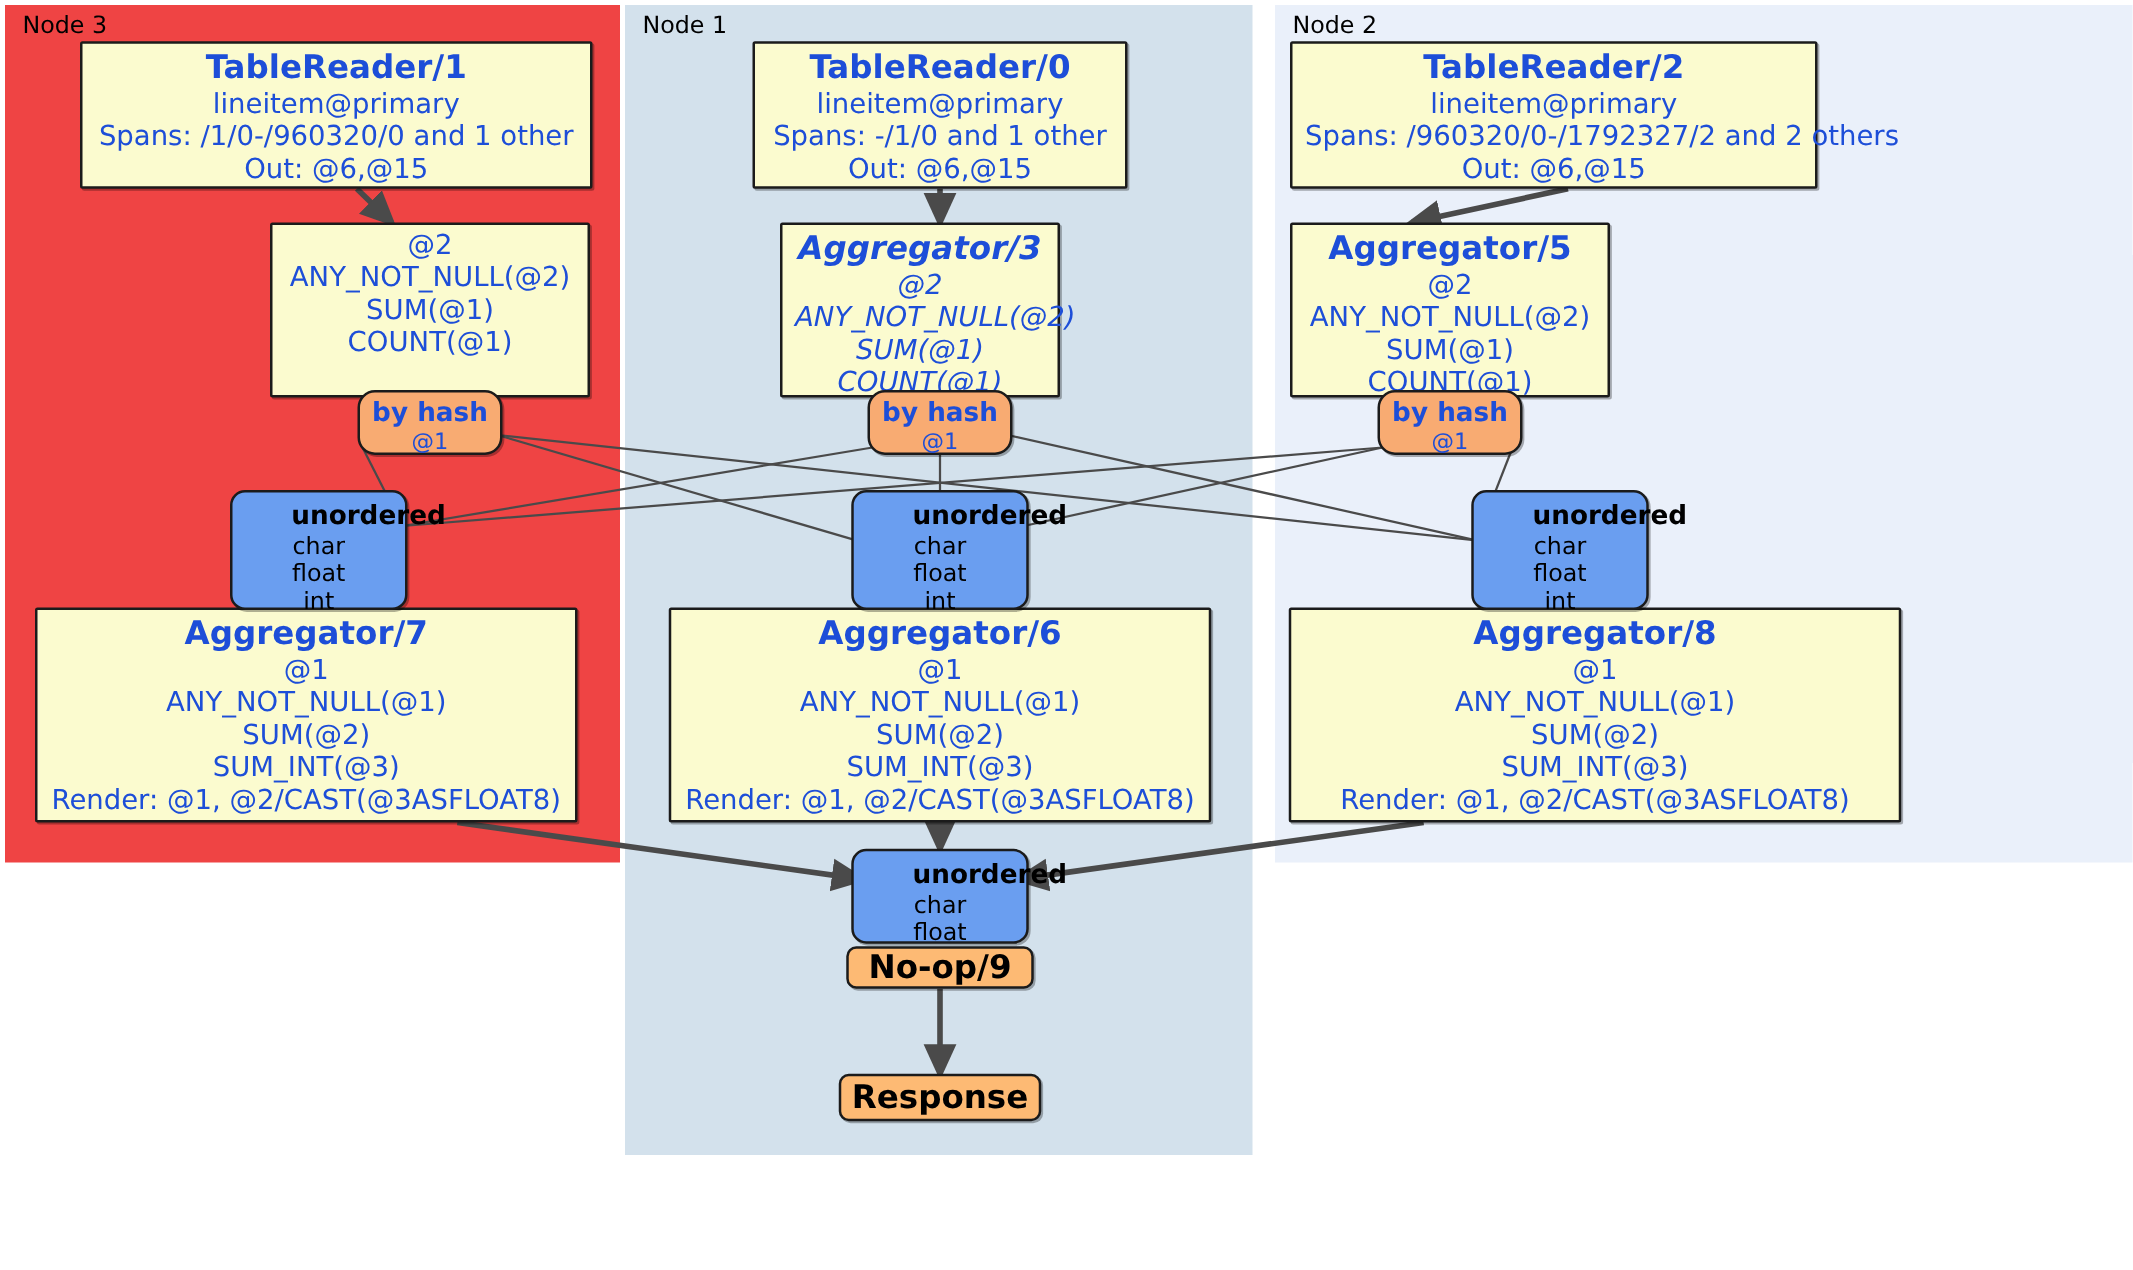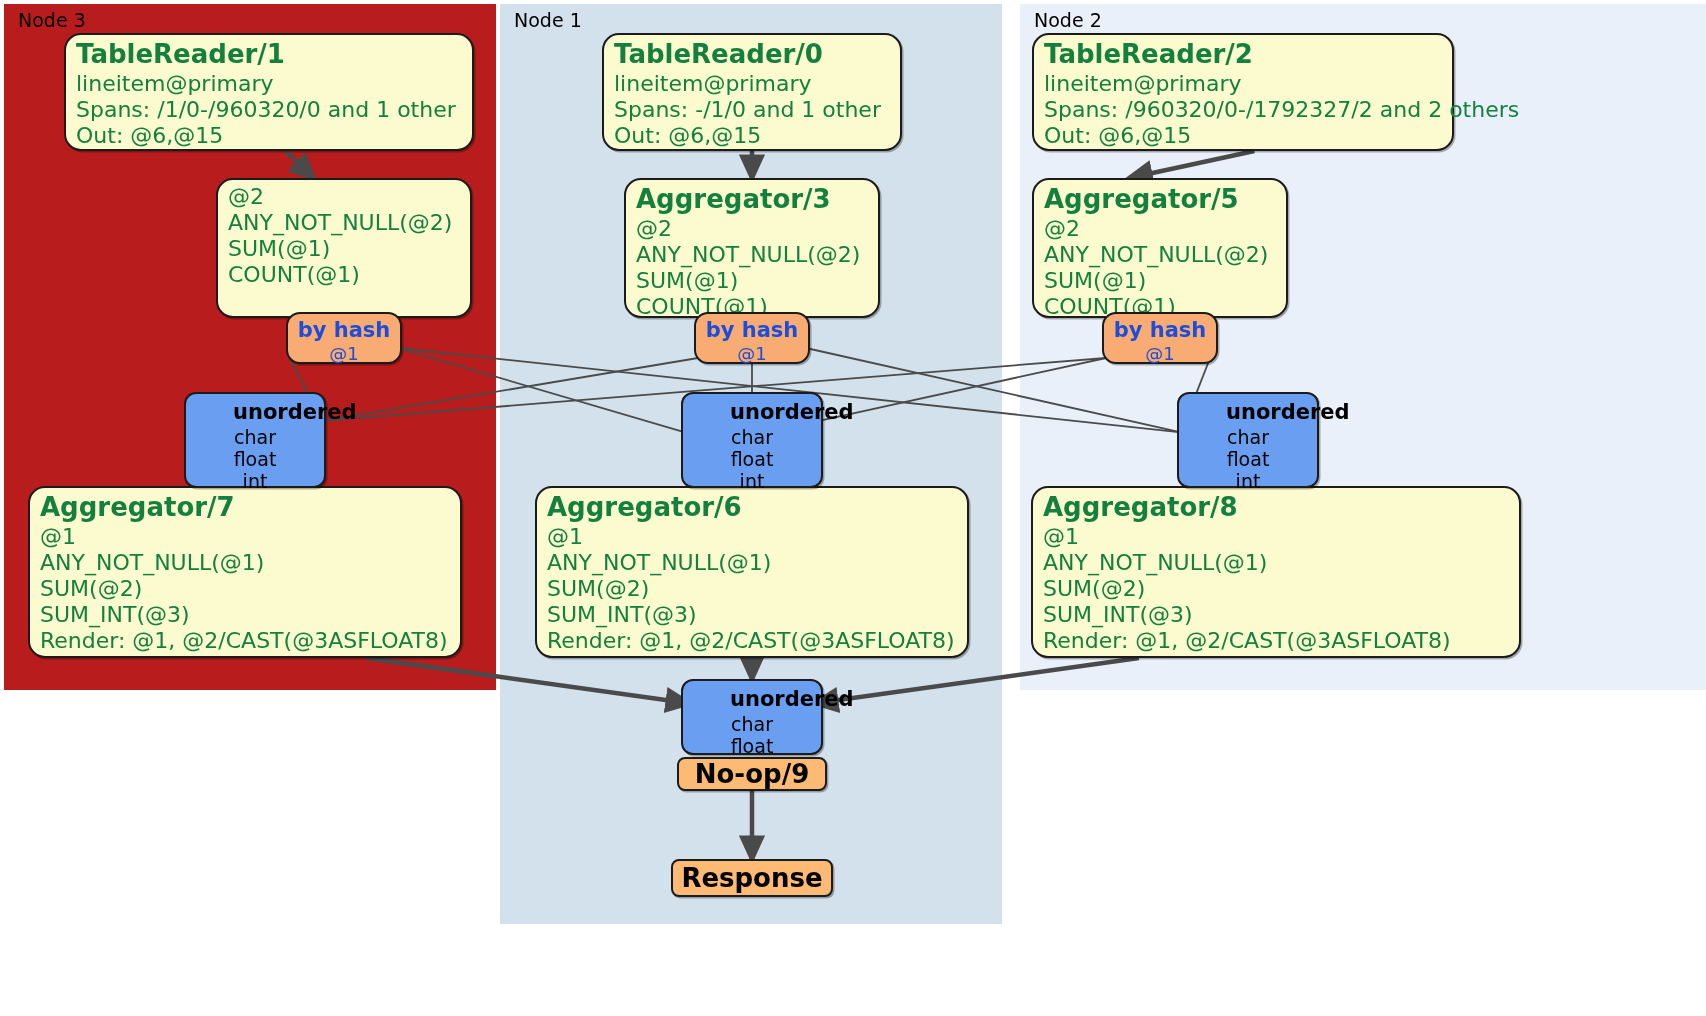--- a/index.html
+++ b/index.html
@@ -45,24 +45,24 @@
     height: 1016px;
     pointer-events: none;
   }
 
   
   .proc-box {
     position: absolute;
     box-sizing: border-box;
     background: #fbfbcf;
     border: 2px solid #1b1b1b;
-    border-radius: 17px;
-    text-align: left;
+    border-radius: 2px;
+    text-align: center;
     padding: 4px 10px 6px 10px;
-    color: #15803d;
+    color: #1d4ed8;
     box-shadow: 1.5px 1.5px 0 rgba(0,0,0,0.30);
   }
   .proc-title {
     font-size: 26px;
     font-weight: bold;
     line-height: 1.22;
     white-space: nowrap;
   }
   .proc-line {
     font-size: 22px;
@@ -135,21 +135,21 @@
     font-weight: bold;
     white-space: nowrap;
   }
 </style>
 </head>
 <body>
 
 <div id="canvas"></div>
 
 <div id="panels">
-    <div class="node-panel" style="left: 4px; top: 4px; width: 492px; height: 686px; background: #b91c1c;">
+    <div class="node-panel" style="left: 4px; top: 4px; width: 492px; height: 686px; background: #ef4444;">
       <div class="node-panel-label">Node 3</div>
     </div>
     <div class="node-panel" style="left: 500px; top: 4px; width: 502px; height: 920px; background: rgb(211, 225, 236);">
       <div class="node-panel-label">Node 1</div>
     </div>
     <div class="node-panel" style="left: 1020px; top: 4px; width: 700px; height: 686px; background: rgb(234, 240, 250);">
       <div class="node-panel-label">Node 2</div>
     </div>
   </div>
 
@@ -197,21 +197,21 @@
       <div class="proc-line">lineitem@primary</div>
       <div class="proc-line">Spans: /960320/0-/1792327/2 and 2 others</div>
       <div class="proc-line">Out: @6,@15</div>
     </div>
     <div class="proc-box" style="z-index: 10; left: 216px; top: 178px; width: 256px; height: 140px;">
       <div class="proc-line">@2</div>
       <div class="proc-line">ANY_NOT_NULL(@2)</div>
       <div class="proc-line">SUM(@1)</div>
       <div class="proc-line">COUNT(@1)</div>
     </div>
-    <div class="proc-box" style="z-index: 10; left: 624px; top: 178px; width: 256px; height: 140px;">
+    <div class="proc-box" style="z-index: 10; left: 624px; top: 178px; width: 224px; height: 140px; font-style: italic;">
       <div class="proc-title">Aggregator/3</div>
       <div class="proc-line">@2</div>
       <div class="proc-line">ANY_NOT_NULL(@2)</div>
       <div class="proc-line">SUM(@1)</div>
       <div class="proc-line">COUNT(@1)</div>
     </div>
     <div class="proc-box" style="z-index: 10; left: 1032px; top: 178px; width: 256px; height: 140px;">
       <div class="proc-title">Aggregator/5</div>
       <div class="proc-line">@2</div>
       <div class="proc-line">ANY_NOT_NULL(@2)</div>

